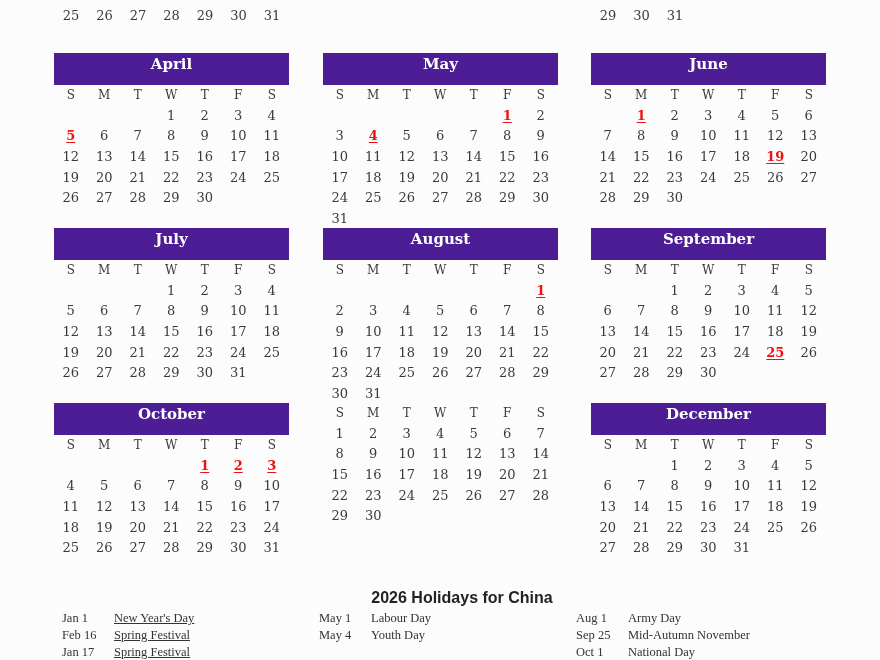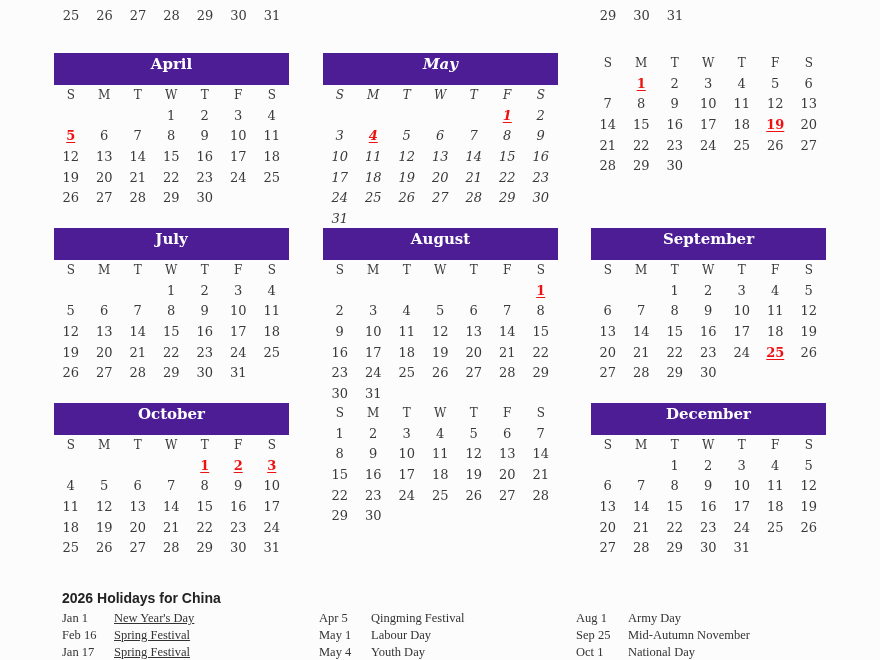--- a/index.html
+++ b/index.html
@@ -66,24 +66,25 @@
   }
   .holidays {
     position: absolute;
     left: 62px;
     top: 588px;
     width: 800px;
     font-family: "Liberation Sans", "DejaVu Sans", sans-serif;
   }
   .holidays-title {
     font-weight: bold;
-    font-size: 14px;
+    font-size: 16px;
     color: #222;
     line-height: 20px;
     margin-bottom: 14px;
+    text-align: center;
   }
   .hol-col {
     position: absolute;
     top: 22px;
     font-family: "Liberation Serif", "DejaVu Serif", serif;
     font-size: 12.5px;
     color: #333;
   }
   .hol-row {
     height: 17px;
@@ -151,21 +152,21 @@
       <div class="d">23</div>
       <div class="d">24</div>
       <div class="d">25</div>
       <div class="d">26</div>
       <div class="d">27</div>
       <div class="d">28</div>
       <div class="d">29</div>
       <div class="d">30</div>
     </div>
 </div>
-<div class="month" style="left:323px;top:53px;font-style:italic;">
+<div class="month" style="left:323px;top:53px;">
   <div class="month-header">May</div>
   <div class="grid">
       <div class="wd">S</div>
       <div class="wd">M</div>
       <div class="wd">T</div>
       <div class="wd">W</div>
       <div class="wd">T</div>
       <div class="wd">F</div>
       <div class="wd">S</div>
       <div class="d"></div>
@@ -200,20 +201,21 @@
       <div class="d">25</div>
       <div class="d">26</div>
       <div class="d">27</div>
       <div class="d">28</div>
       <div class="d">29</div>
       <div class="d">30</div>
       <div class="d">31</div>
     </div>
 </div>
 <div class="month" style="left:591px;top:53px;">
+  <div class="month-header">June</div>
   <div class="grid">
       <div class="wd">S</div>
       <div class="wd">M</div>
       <div class="wd">T</div>
       <div class="wd">W</div>
       <div class="wd">T</div>
       <div class="wd">F</div>
       <div class="wd">S</div>
       <div class="d"></div>
       <div class="d hol">1</div>
@@ -524,21 +526,20 @@
 </div>
 
 <div class="holidays">
   <div class="holidays-title">2026 Holidays for China</div>
   <div class="hol-col" style="left:0px;text-decoration:underline;">
       <div class="hol-row"><span class="hol-date">Jan 1</span><span>New Year's Day</span></div>
       <div class="hol-row"><span class="hol-date">Feb 16</span><span>Spring Festival</span></div>
       <div class="hol-row"><span class="hol-date">Jan 17</span><span>Spring Festival</span></div>
     </div>
   <div class="hol-col" style="left:257px;">
-      <div class="hol-row"><span class="hol-date">Apr 5</span><span>Qingming Festival</span></div>
       <div class="hol-row"><span class="hol-date">May 1</span><span>Labour Day</span></div>
       <div class="hol-row"><span class="hol-date">May 4</span><span>Youth Day</span></div>
     </div>
   <div class="hol-col" style="left:514px;">
       <div class="hol-row"><span class="hol-date">Aug 1</span><span>Army Day</span></div>
       <div class="hol-row"><span class="hol-date">Sep 25</span><span>Mid-Autumn November</span></div>
       <div class="hol-row"><span class="hol-date">Oct 1</span><span>National Day</span></div>
     </div>
 </div>
 

